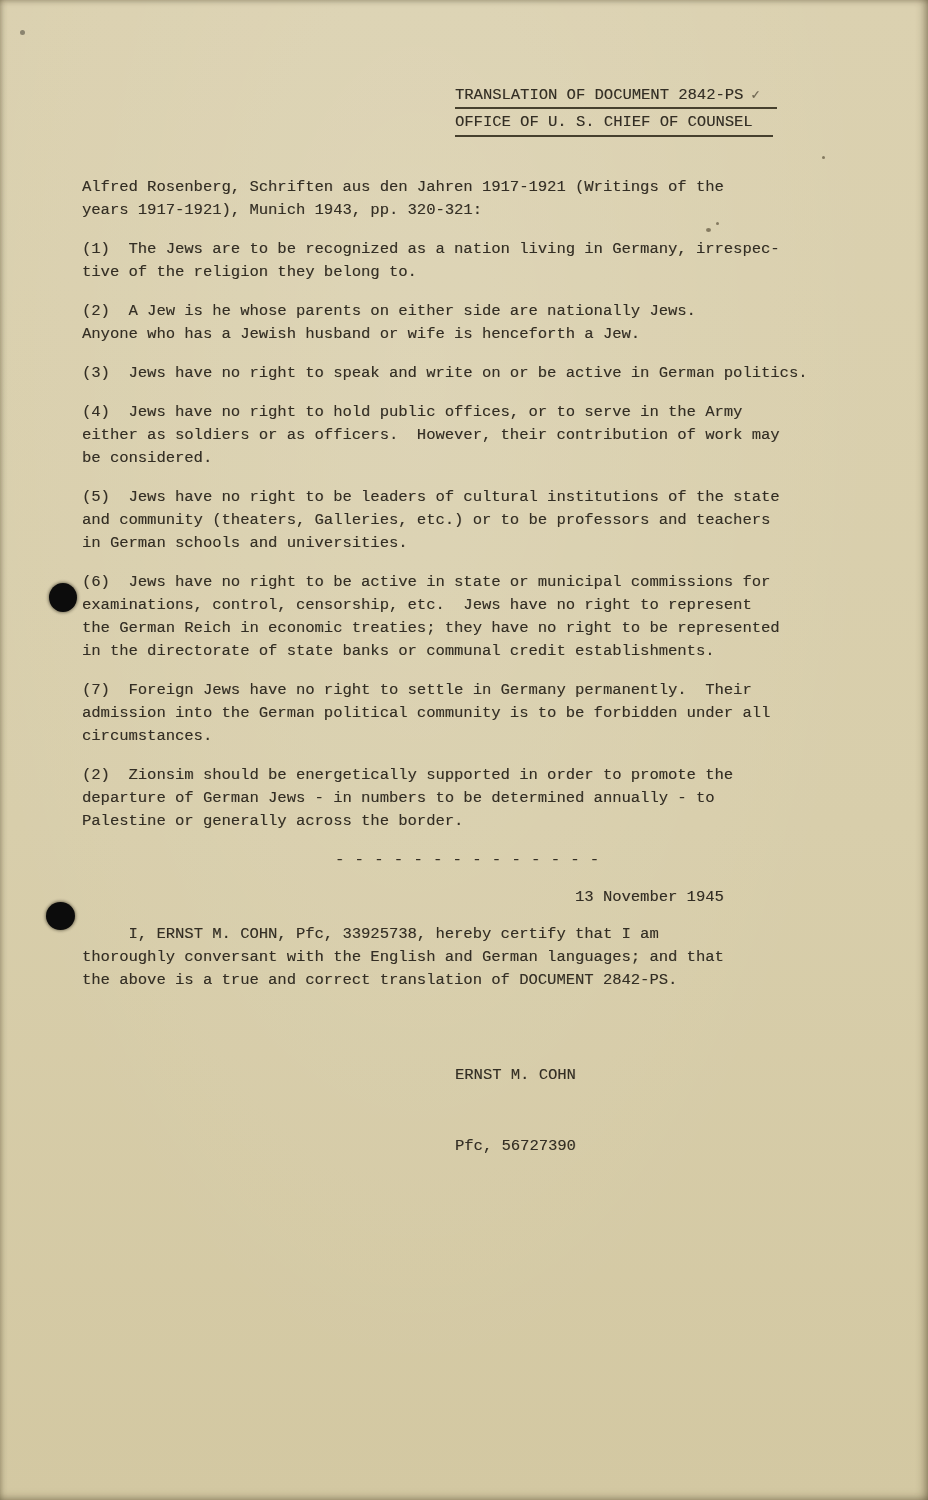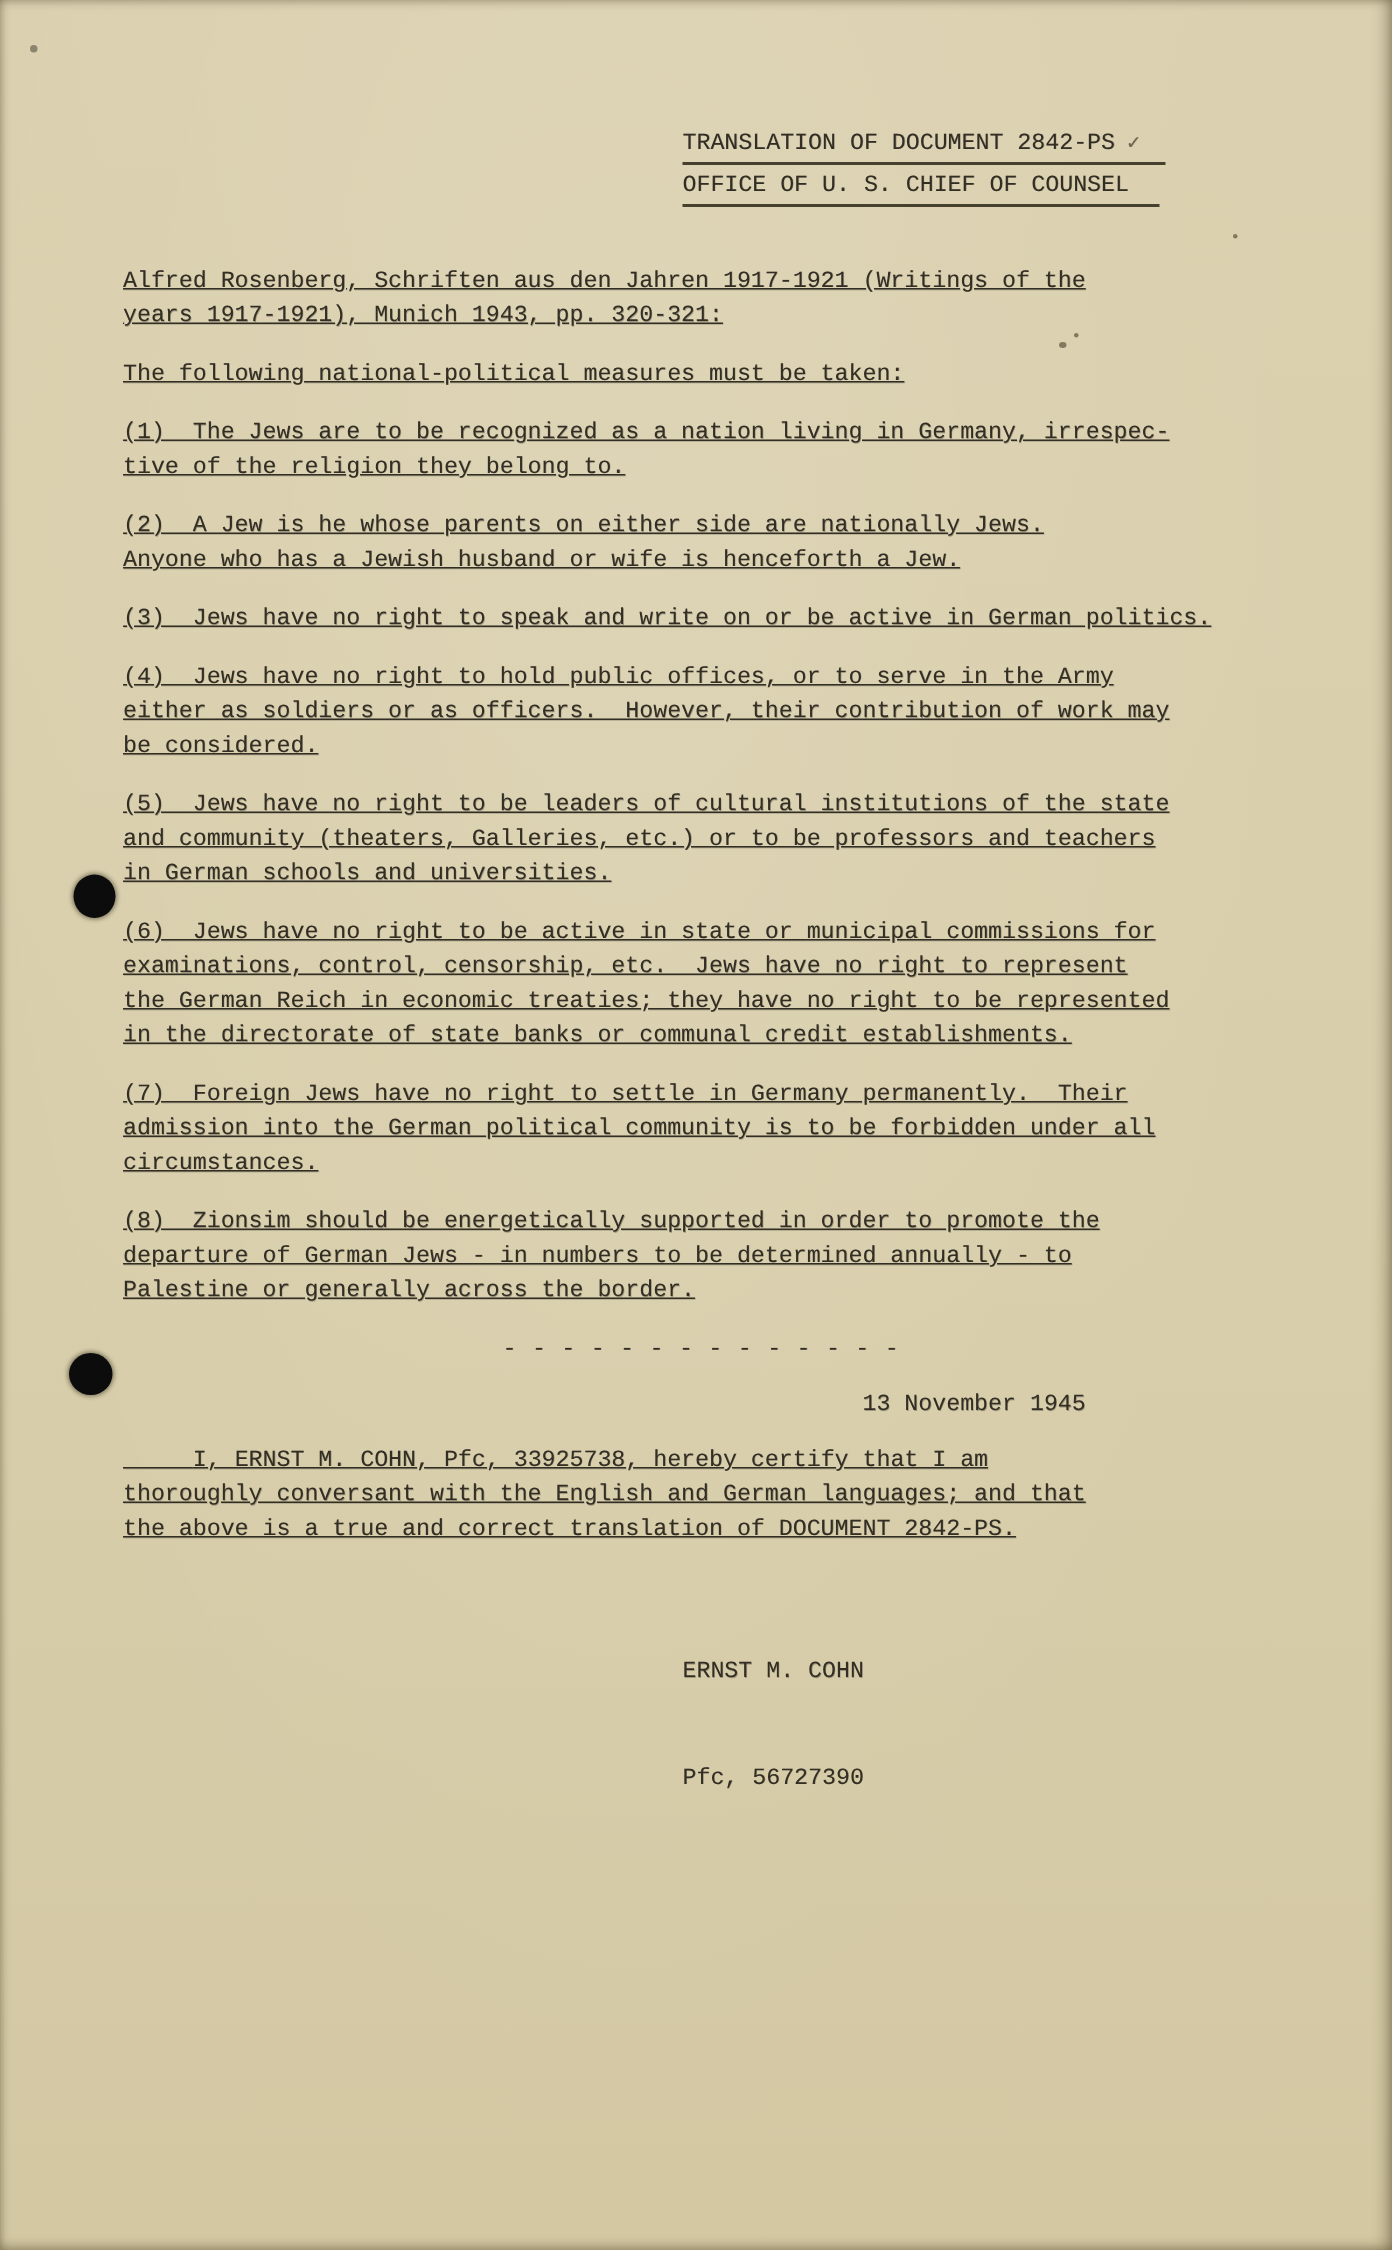--- a/index.html
+++ b/index.html
@@ -93,21 +93,20 @@
   
   .content {
     position: absolute;
     left: 82px;
     top: 176px;
     width: 742px;
   }
   .para {
     white-space: pre-wrap;
     margin: 0 0 16px 0;
-    text-decoration: underline;
   }
   .divider {
     margin: 8px 0 14px 253px;
     letter-spacing: 0.5px;
     white-space: pre;
   }
   .date-line {
     margin: 0 0 14px 493px;
     white-space: pre;
   }
@@ -132,41 +131,40 @@
   <div class="speck speck-4"></div>
 
   <div class="header">
     <div class="header-line2"><span>TRANSLATION OF DOCUMENT 2842-PS</span><span class="checkmark">✓</span></div>
     <div class="header-line3"><span>OFFICE OF U. S. CHIEF OF COUNSEL</span></div>
   </div>
 
   <div class="content">
     <div class="para">Alfred Rosenberg, Schriften aus den Jahren 1917-1921 (Writings of the
 years 1917-1921), Munich 1943, pp. 320-321:</div>
-    <div class="para">The following national-political measures must be taken:</div>
 
     <div class="para">(1)  The Jews are to be recognized as a nation living in Germany, irrespec-
 tive of the religion they belong to.</div>
     <div class="para">(2)  A Jew is he whose parents on either side are nationally Jews.
 Anyone who has a Jewish husband or wife is henceforth a Jew.</div>
     <div class="para">(3)  Jews have no right to speak and write on or be active in German politics.</div>
     <div class="para">(4)  Jews have no right to hold public offices, or to serve in the Army
 either as soldiers or as officers.  However, their contribution of work may
 be considered.</div>
     <div class="para">(5)  Jews have no right to be leaders of cultural institutions of the state
 and community (theaters, Galleries, etc.) or to be professors and teachers
 in German schools and universities.</div>
     <div class="para">(6)  Jews have no right to be active in state or municipal commissions for
 examinations, control, censorship, etc.  Jews have no right to represent
 the German Reich in economic treaties; they have no right to be represented
 in the directorate of state banks or communal credit establishments.</div>
     <div class="para">(7)  Foreign Jews have no right to settle in Germany permanently.  Their
 admission into the German political community is to be forbidden under all
 circumstances.</div>
-    <div class="para">(8)  Zionsim should be energetically supported in order to promote the
+    <div class="para">(2)  Zionsim should be energetically supported in order to promote the
 departure of German Jews - in numbers to be determined annually - to
 Palestine or generally across the border.</div>
 
     <div class="divider">- - - - - - - - - - - - - -</div>
 
     <div class="date-line">13 November 1945</div>
 
     <div class="para">     I, ERNST M. COHN, Pfc, 33925738, hereby certify that I am
 thoroughly conversant with the English and German languages; and that
 the above is a true and correct translation of DOCUMENT 2842-PS.</div>

